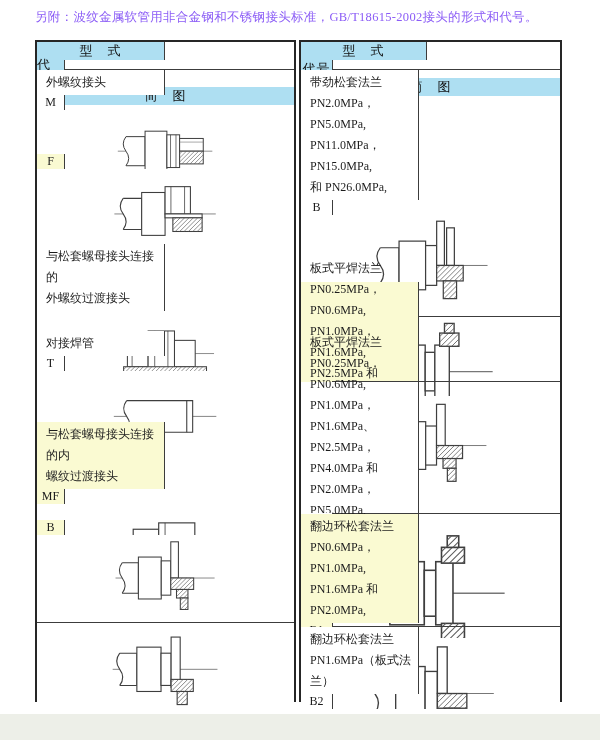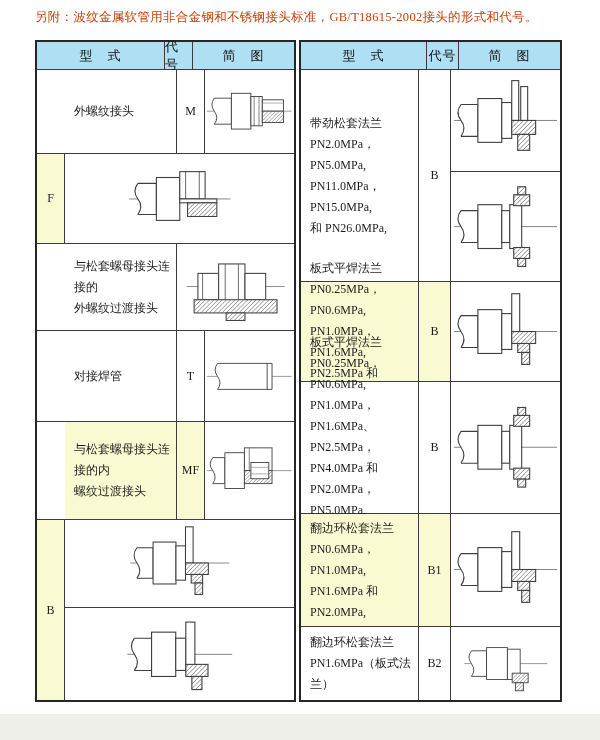--- a/index.html
+++ b/index.html
@@ -1,28 +1,28 @@
 <!DOCTYPE html>
 <html><head>
 <meta charset="utf-8">
 <style>
   * { box-sizing: border-box; margin: 0; padding: 0; }
   body { background: #fff; font-family: "Liberation Serif", "DejaVu Serif", serif; }
   .page { position: relative; width: 600px; height: 740px; background: #ffffff; overflow: hidden; }
-  .title { position: absolute; left: 35px; top: 9px; width: 540px; font-size: 12.5px; color: #c2410c; letter-spacing: 0.3px; }
+  .title { position: absolute; left: 35px; top: 9px; width: 540px; font-size: 12.5px; color: #8b5cf6; letter-spacing: 0.3px; }
   .tbl { position: absolute; top: 40px; border: 2px solid #262626; background: #fff; display: flex; flex-direction: column; }
-  .row, .hrow { display: flex; border-bottom: 1px solid #3c3c3c; width: 100%; }
+  .row, .hrow { display: flex; border-bottom: 1px solid #3c3c3c; width: 100%; flex-direction: column; }
   .row:last-child { border-bottom: none; }
   .c { border-right: 1px solid #3c3c3c; height: 100%; background: #fff; }
   .hcell { background: #aedff2; display: flex; align-items: center; justify-content: center; font-size: 13px; color: #111; letter-spacing: 1px; }
   .type { display: flex; align-items: center; padding: 2px 3px 2px 9px; font-size: 12px; line-height: 21px; color: #1c1c1c; white-space: pre-line; }
   .code { display: flex; align-items: center; justify-content: center; font-size: 12px; color: #1c1c1c; }
   .diag { border-right: none; display: flex; flex-direction: column; background: #fff; }
   .hl .type, .hl .code { background: #fafad2; }
-  .ltbl .type { width: 112px; margin-left: 28px; } .ltbl .code { width: 28px; } .ltbl .diag { flex: 1; }
+  .ltbl .type { width: 128px; } .ltbl .code { width: 28px; } .ltbl .diag { flex: 1; }
   .rtbl .type { width: 118px; } .rtbl .code { width: 32px; } .rtbl .diag { flex: 1; }
   .dslot { display: flex; align-items: center; justify-content: center; overflow: hidden; flex: 1; }
   .dsplit { border-bottom: 1px solid #3c3c3c; }
   .dslot svg { width: 95%; height: 92%; }
   .bottom-strip { position: absolute; left: 0; bottom: 0; width: 600px; height: 26px; background: #edefe8; }
 </style>
 </head>
 <body>
 
 <div class="page">

